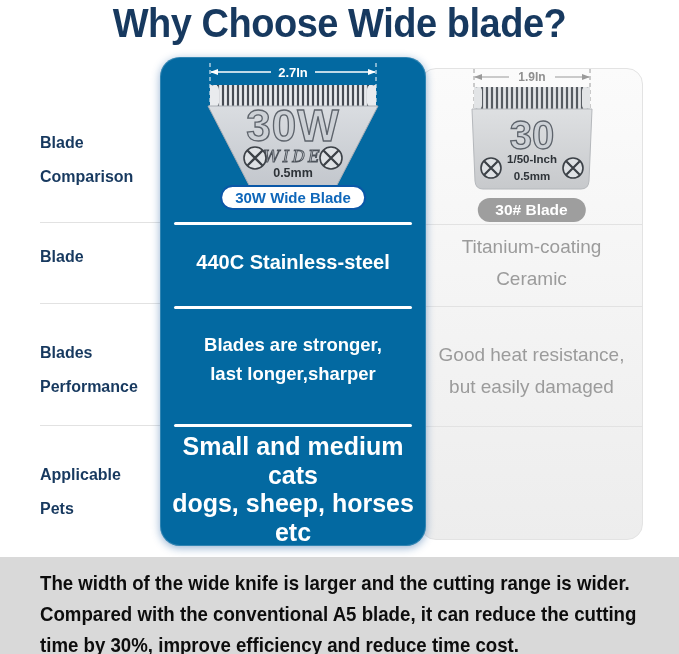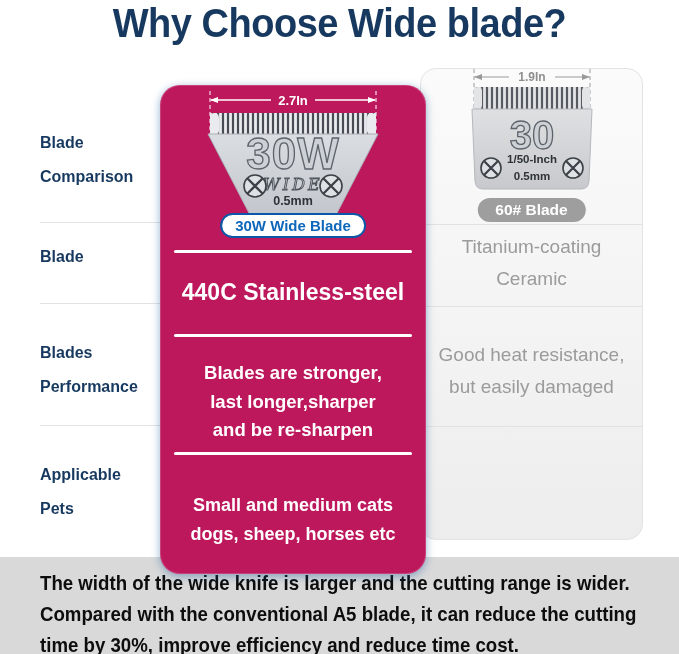--- a/index.html
+++ b/index.html
@@ -15,23 +15,22 @@
   .row-label{
     position:absolute;left:40px;width:130px;color:#17395f;
     font-weight:bold;font-size:16px;line-height:34px;
   }
   .page-divider{
     position:absolute;left:40px;width:122px;height:1px;background:#e2e2e2;
   }
   
   .card-wide{
     position:absolute;left:160px;top:57px;width:266px;height:489px;
-    background:#be185d;border-radius:20px;z-index:2;
+    background:#0369a1;border-radius:20px;z-index:2;
     box-shadow:0 2px 8px rgba(21,85,155,.45), inset 0 0 0 1px rgba(255,255,255,.18);
-    margin-top:28px;
   }
   .card-wide .w-divider{
     position:absolute;left:14px;right:14px;height:3px;background:#ffffff;border-radius:2px;
   }
   .card-wide .w-text{
     position:absolute;left:8px;right:8px;text-align:center;color:#ffffff;
     font-weight:bold;
   }
   .pill-wide{
     position:absolute;top:128px;left:50%;transform:translateX(-50%);
@@ -141,21 +140,21 @@
       <g>
         <circle cx="44" cy="99" r="10" fill="#dfe2e5" stroke="#3c4147" stroke-width="1.6"></circle>
         <path d="M38,93 l12,12 M50,93 l-12,12" stroke="#3c4147" stroke-width="2.2" stroke-linecap="round"></path>
       </g>
       <g>
         <circle cx="126" cy="99" r="10" fill="#dfe2e5" stroke="#3c4147" stroke-width="1.6"></circle>
         <path d="M120,93 l12,12 M132,93 l-12,12" stroke="#3c4147" stroke-width="2.2" stroke-linecap="round"></path>
       </g>
     </svg>
 
-    <div class="pill-std">60# Blade</div>
+    <div class="pill-std">30# Blade</div>
 
     <div class="s-divider" style="top:155px"></div>
     <div class="s-divider" style="top:237px"></div>
     <div class="s-divider" style="top:357px"></div>
 
     <div class="s-text" style="top:162px">
       <div>Titanium-coating</div>
       <div>Ceramic</div>
     </div>
     <div class="s-text" style="top:270px">
@@ -207,29 +206,28 @@
         <path d="M141,90 l14,14 M155,90 l-14,14" stroke="#3c4147" stroke-width="2.3" stroke-linecap="round"></path>
       </g>
     </svg>
 
     <div class="pill-wide">30W Wide Blade</div>
 
     <div class="w-divider" style="top:165px"></div>
     <div class="w-divider" style="top:249px"></div>
     <div class="w-divider" style="top:367px"></div>
 
-    <div class="w-text" style="top:194px;font-size:23px">440C Stainless-steel</div>
+    <div class="w-text" style="top:194px;font-size:20px">440C Stainless-steel</div>
 
     <div class="w-text" style="top:274px;font-size:18.5px;line-height:28.5px">
       <div>Blades are stronger,</div>
       <div>last longer,sharper</div>
-      <div>and be re-sharpen</div>
-    </div>
-
-    <div class="w-text" style="top:406px;font-size:18px;line-height:28.5px">
+    </div>
+
+    <div class="w-text" style="top:375px;font-size:25px;line-height:28.5px">
       <div>Small and medium cats</div>
       <div>dogs, sheep, horses etc</div>
     </div>
   </div>
 
   <div class="band">
     <div class="band-line" style="top:10px">The width of the wide knife is larger and the cutting range is wider.</div>
     <div class="band-line" style="top:41px">Compared with the conventional A5 blade, it can reduce the cutting</div>
     <div class="band-line" style="top:72px">time by 30%, improve efficiency and reduce time cost.</div>
   </div>

